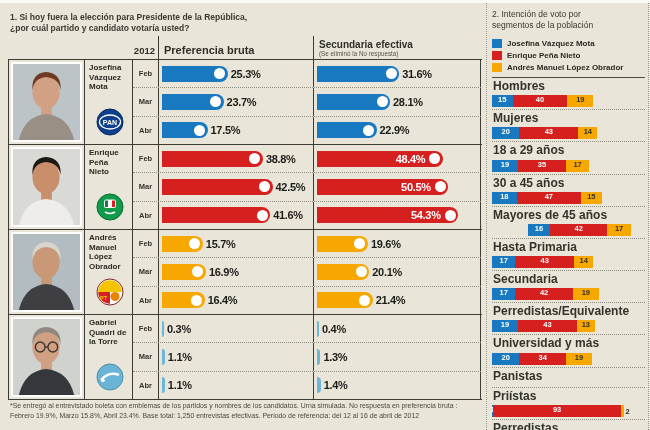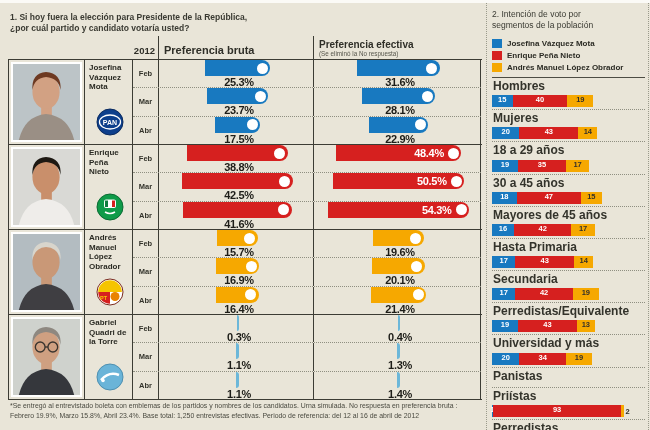--- a/index.html
+++ b/index.html
@@ -33,21 +33,21 @@
   .name-cell{width:48px;box-sizing:border-box;border-right:1px solid #3c3c34;
     padding:3px 2px 3px 4px;font-size:8px;font-weight:bold;line-height:1.2;color:#2b2b24;
     display:flex;flex-direction:column;}
   .logo-wrap{margin-top:auto;align-self:center;padding-bottom:2px;}
   .months{display:flex;flex-direction:column;width:348px;}
   .month-row{display:flex;flex:1;min-height:0;}
   .month-row + .month-row{border-top:1px dotted #8f8f81;}
   .mlabel{width:26px;box-sizing:border-box;border-right:1px solid #3c3c34;
     font-size:7.5px;font-weight:bold;display:flex;align-items:center;justify-content:center;color:#33332b;}
   .bar-cell{width:155px;box-sizing:border-box;border-right:1px solid #3c3c34;
-    display:flex;align-items:center;padding-left:3px;position:relative;overflow:visible;flex-direction:column;}
+    display:flex;align-items:center;padding-left:3px;position:relative;overflow:visible;}
   .bar-cell.efec{width:167px;}
   .pbar{height:16px;border-radius:0 8px 8px 0;display:flex;align-items:center;justify-content:flex-end;flex-shrink:0;}
   .pbar .dot{width:11px;height:11px;border-radius:50%;background:#fff;margin-right:2.5px;flex-shrink:0;}
   .bar-label{font-size:11px;font-weight:bold;margin-left:3px;color:#1d1d18;letter-spacing:-0.3px;white-space:nowrap;}
   .bar-label.inside{color:#fff;margin:0 4px 0 0;}
   #footnote{position:absolute;left:10px;top:401px;width:472px;font-size:6.9px;color:#4a4a40;line-height:1.5;}
   
   #right-panel{position:absolute;left:492px;top:0;width:153px;}
   .rp-title{font-size:8.5px;color:#3a3a32;margin-top:9px;line-height:1.35;}
   #legend{margin-top:7px;}
@@ -72,21 +72,21 @@
   <span>1. Si hoy fuera la elección para Presidente de la República,</span><br>
   <span>¿por cuál partido y candidato votaría usted?</span>
 </div>
 
 <div class="ptable">
   <div class="header-row">
     <div class="h-spacer"></div>
     <div class="h-year">2012</div>
     <div class="h-bruta">Preferencia bruta</div>
     <div class="h-efec">
-      <div class="h-efec-title">Preferencia efectiva</div>
+      <div class="h-efec-title">Secundaria efectiva</div>
       <div class="h-efec-sub">(Se eliminó la No respuesta)</div>
     </div>
   </div>
   <div id="candidates">
       <div class="candidate-row">
         <div class="photo-cell">
           <div class="photo-frame">
             <svg viewBox="0 0 69 76" preserveAspectRatio="none">
               <rect width="69" height="76" fill="#bcc4c7"></rect>
               <rect x="29" y="40" width="11" height="14" fill="#d2a183"></rect>
@@ -435,21 +435,21 @@
             <span>47</span>
           </div>
           <div class="seg t-dark" style="width: 20.55px; background: rgb(246, 168, 0);">
             <span>15</span>
           </div>
         </div>
       </div>
       <div class="seg-group">
         <div class="seg-label">Mayores de 45 años</div>
         <div class="seg-bar">
-          <div class="seg" style="width: 21.92px; background: rgb(24, 121, 192);">
+          <div class="seg" style="width: 21.92px; background: rgb(24, 121, 192); margin-left: 36px;">
             <span>16</span>
           </div>
           <div class="seg" style="width: 57.54px; background: rgb(214, 32, 31);">
             <span>42</span>
           </div>
           <div class="seg t-dark" style="width: 23.29px; background: rgb(246, 168, 0);">
             <span>17</span>
           </div>
         </div>
       </div>

